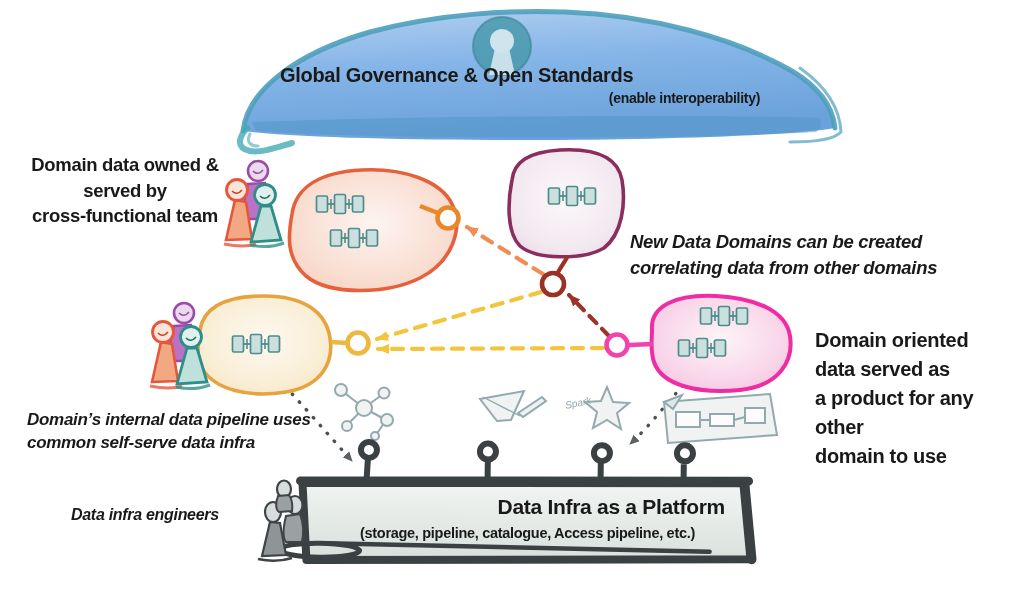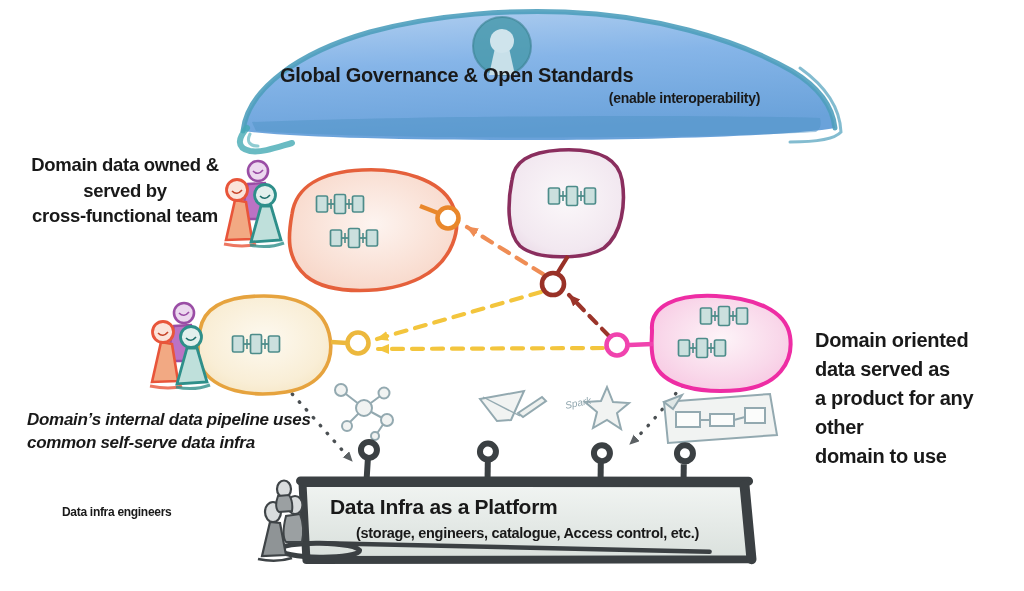--- a/index.html
+++ b/index.html
@@ -8,22 +8,22 @@
     font-family:"Liberation Sans", sans-serif;color:#191919;
   }
   .stage svg.bg{position:absolute;left:0;top:0;}
   .label{position:absolute;font-weight:bold;white-space:pre-line;letter-spacing:-0.3px;line-height:1.38;}
   .dome-title{left:280px;top:62px;width:480px;text-align:left;font-size:20px;}
   .dome-sub{left:280px;top:89px;width:480px;text-align:right;font-size:14px;}
   .owned{left:28px;top:152px;width:194px;text-align:center;font-size:18.5px;}
   .newdom{left:630px;top:229px;width:310px;font-style:italic;font-size:18.5px;}
   .oriented{left:815px;top:326px;width:205px;font-size:20px;line-height:1.45;}
   .pipe-label{left:27px;top:408px;width:330px;font-style:italic;font-size:17px;}
-  .engineers{left:62px;top:504px;width:200px;font-size:12px;}
-  .plat-title{left:330px;top:493px;width:395px;text-align:left;font-size:21px;}
+  .engineers{left:71px;top:504px;width:200px;font-size:16px;font-style:italic;}
+  .plat-title{left:330px;top:493px;width:395px;text-align:right;font-size:21px;}
   .plat-sub{left:310px;top:523px;width:435px;text-align:center;font-size:14.5px;}
 </style>
 </head>
 <body>
 
 <div class="stage">
 
 <svg class="bg" width="1024" height="591" viewBox="0 0 1024 591">
   <defs>
     <linearGradient id="domeGrad" x1="0" y1="0" x2="0.25" y2="1">
@@ -217,22 +217,24 @@
     <path d="M278 496 C275 504 276 510 279 512 L292 511 C293 504 291 498 289 495 Z" fill="#9ba0a2" stroke-width="2"></path>
     <path d="M258 559 Q276 563 292 558" fill="none" stroke-width="2.6"></path>
   </g>
 </svg>
 
   <div class="label dome-title">Global Governance &amp; Open Standards</div>
   <div class="label dome-sub">(enable interoperability)</div>
   <div class="label owned">Domain data owned &amp;
 served by
 cross-functional team</div>
+  <div class="label newdom">New Data Domains can be created
+correlating data from other domains</div>
   <div class="label oriented">Domain oriented
 data served as
 a product for any other
 domain to use</div>
   <div class="label pipe-label">Domain’s internal data pipeline uses
 common self-serve data infra</div>
   <div class="label engineers">Data infra engineers</div>
   <div class="label plat-title">Data Infra as a Platform</div>
-  <div class="label plat-sub">(storage, engineers, catalogue, Access control, etc.)</div>
+  <div class="label plat-sub">(storage, pipeline, catalogue, Access pipeline, etc.)</div>
 </div>
 
 </body></html>

